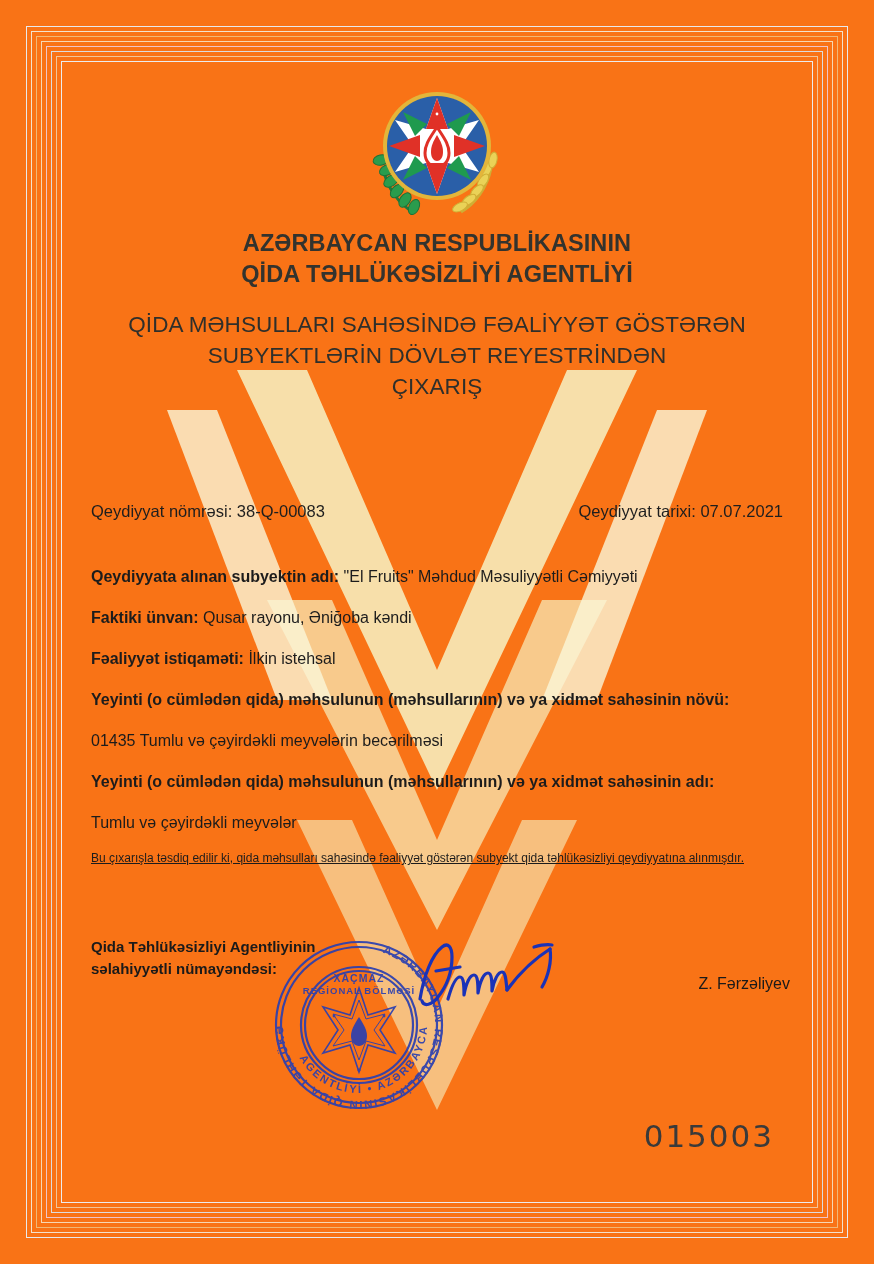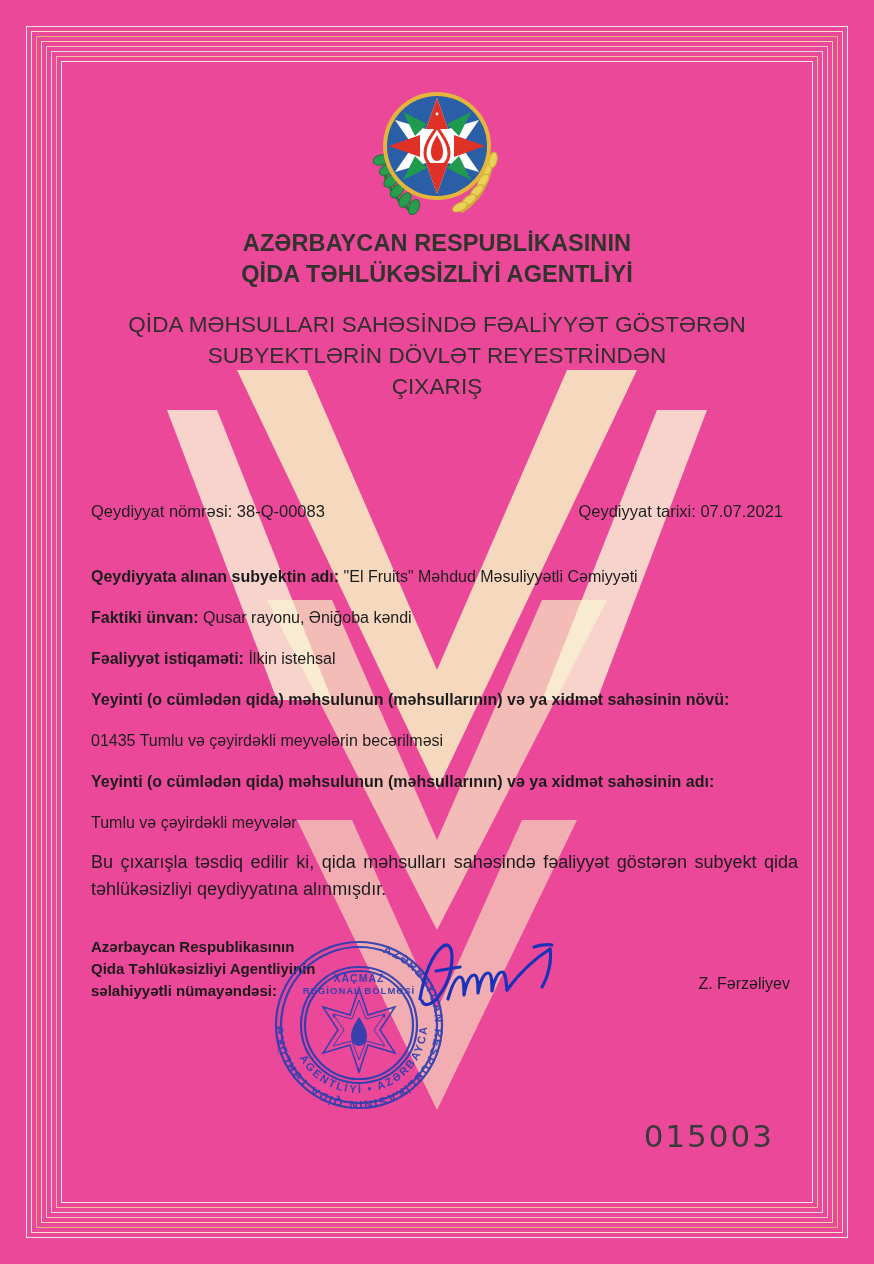--- a/index.html
+++ b/index.html
@@ -7,21 +7,21 @@
     padding: 0;
     background: #ffffff;
   }
   body {
     font-family: "Liberation Sans", sans-serif;
   }
   .page {
     position: relative;
     width: 874px;
     height: 1264px;
-    background: #ec4899;
+    background: #f97316;
     overflow: hidden;
   }
 
   
   .frame-layer {
     position: absolute;
     border-style: solid;
     border-width: 1px;
     pointer-events: none;
   }
@@ -105,24 +105,25 @@
   .body-block .line { margin-bottom: 17px; }
   .body-block .line:last-child { margin-bottom: 0; }
   .body-block b { font-weight: bold; margin-top: 42px; }
   .just { text-align: justify; }
 
   .statement {
     position: absolute;
     left: 91px;
     right: 76px;
     top: 849px;
-    font-size: 18px;
+    font-size: 12px;
     line-height: 1.52;
     color: #1c1c1c;
     text-align: justify;
+    text-decoration: underline;
   }
 
   .sign-block {
     position: absolute;
     left: 91px;
     top: 936px;
     font-size: 15px;
     font-weight: bold;
     line-height: 1.45;
     color: #1a1a1a;
@@ -298,21 +299,20 @@
         <b>Yeyinti (o cümlədən qida) məhsulunun (məhsullarının) və ya xidmət sahəsinin adı:</b>
       </div>
       <div class="line">
         <span>Tumlu və çəyirdəkli meyvələr</span>
       </div>
     </div>
 
     <div class="statement">Bu çıxarışla təsdiq edilir ki, qida məhsulları sahəsində fəaliyyət göstərən subyekt qida təhlükəsizliyi qeydiyyatına alınmışdır.</div>
 
     <div class="sign-block">
-      <div>Azərbaycan Respublikasının</div>
       <div>Qida Təhlükəsizliyi Agentliyinin</div>
       <div>səlahiyyətli nümayəndəsi:</div>
     </div>
 
     <div class="signer-name">Z. Fərzəliyev</div>
 
     <div class="seal">
       <svg viewBox="0 0 190 190" aria-hidden="true">
         <defs>
           <path id="sealOuterPath" d="M95,95 m-76,0 a76,76 0 1,1 152,0 a76,76 0 1,1 -152,0"></path>

